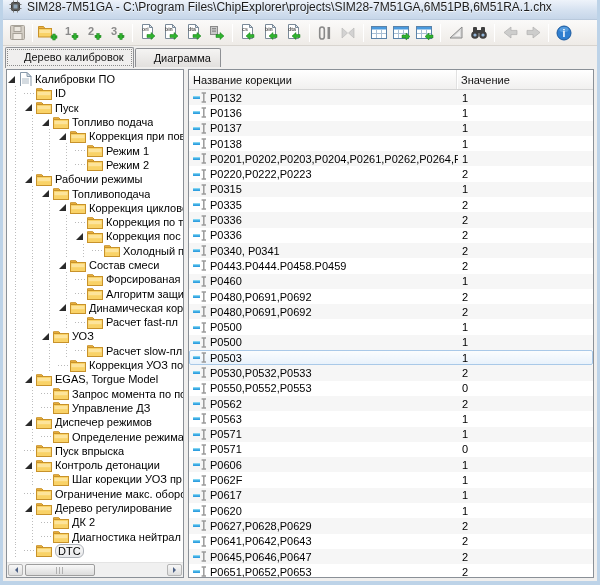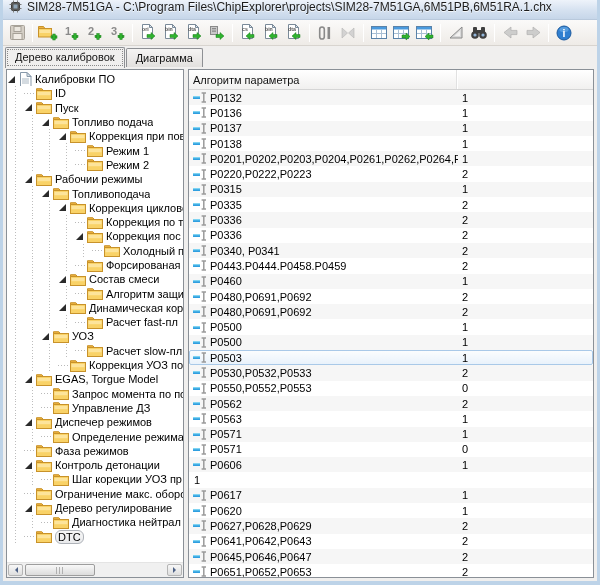--- a/index.html
+++ b/index.html
@@ -16,21 +16,21 @@
     border-bottom:1px solid #b9c9dc;font-size:12px;color:#1c1c1c;white-space:nowrap;overflow:hidden;}
   .titlebar .ttl{text-shadow:0 1px 0 rgba(255,255,255,.7);}
   
   .toolbar{height:26px;flex:0 0 26px;display:flex;align-items:center;padding:0 3px;gap:1px;
     background:linear-gradient(#fbfaf9,#eeebe7);border-bottom:1px solid #d8d4cf;}
   .tb-btn{width:22px;height:22px;display:flex;align-items:center;justify-content:center;border:1px solid transparent;border-radius:2px;}
   .tb-btn.disabled{opacity:.8;}
   .tb-sep{width:1px;height:18px;background:#c6c2bc;border-right:1px solid #ffffff;margin:0 3px;}
   
   .tabbar{height:21px;flex:0 0 21px;display:flex;align-items:flex-end;padding-left:2px;background:#f0efee;}
-  .tab{font-size:11px;padding:3px 9px 3px 9px;margin-right:1px;color:#111;
+  .tab{font-size:11px;padding:3px 9px 3px 18px;margin-right:1px;color:#111;
     border:1px solid #8e9094;border-bottom:none;border-radius:2px 2px 0 0;
     background:linear-gradient(#f5f4f3,#e2e0de);position:relative;}
   .tab.active{background:#f0efee;z-index:3;padding-bottom:5px;margin-bottom:-1px;
     outline:1px dotted #8a8a8a;outline-offset:-3px;}
   
   .content{flex:1;display:flex;padding:2px 3px 3px 3px;min-height:0;background:#f0efee;}
   .tree-panel{width:178px;flex:0 0 178px;background:#fff;border:1px solid #8a9097;display:flex;flex-direction:column;min-height:0;}
   .tree-scroll{flex:1;overflow:hidden;padding-top:2px;}
   .tree-row{height:14.3px;display:flex;align-items:center;font-size:11px;color:#000;white-space:nowrap;overflow:hidden;}
   .tguide{width:17px;height:100%;flex:0 0 17px;background-image:repeating-linear-gradient(to bottom,#b9b9b9 0 1px,transparent 1px 3px);background-size:1px 100%;background-position:8px 0;background-repeat:no-repeat;}
@@ -489,53 +489,53 @@
                 <path d="M0.5 3.5 v-1.8 h5.3 l1.6 1.8 z" fill="#edb33e" stroke="#c8922a"></path>
                 <rect x="1.5" y="5" width="13" height="3.2" fill="#fde49b"></rect>
               </svg>
             </span>
             <span class="tlabel">Холодный п</span>
           </div>
           <div class="tree-row">
             <div class="tguide guide"></div>
             <div class="tguide guide"></div>
             <div class="tguide guide"></div>
+            <div class="tarrow">
+              <svg width="9" height="9" viewBox="0 0 9 9">
+                <polygon points="8,1 8,8 1,8" fill="#2b2b2b"></polygon>
+              </svg>
+            </div>
+            <span style="display: flex; align-items: center;">
+              <svg class="tico" width="16" height="13" viewBox="0 0 16 13">
+                <rect x="0.5" y="3.5" width="15" height="9" fill="#f9d267" stroke="#c8922a"></rect>
+                <path d="M0.5 3.5 v-1.8 h5.3 l1.6 1.8 z" fill="#edb33e" stroke="#c8922a"></path>
+                <rect x="1.5" y="5" width="13" height="3.2" fill="#fde49b"></rect>
+              </svg>
+            </span>
+            <span class="tlabel">Состав смеси</span>
+          </div>
+          <div class="tree-row">
+            <div class="tguide guide"></div>
+            <div class="tguide guide"></div>
+            <div class="tguide guide"></div>
             <div class="tguide guide"></div>
             <div class="tarrow stub"></div>
             <span style="display: flex; align-items: center;">
               <svg class="tico" width="16" height="13" viewBox="0 0 16 13">
                 <rect x="0.5" y="3.5" width="15" height="9" fill="#f9d267" stroke="#c8922a"></rect>
                 <path d="M0.5 3.5 v-1.8 h5.3 l1.6 1.8 z" fill="#edb33e" stroke="#c8922a"></path>
                 <rect x="1.5" y="5" width="13" height="3.2" fill="#fde49b"></rect>
               </svg>
             </span>
             <span class="tlabel">Форсированая</span>
           </div>
           <div class="tree-row">
             <div class="tguide guide"></div>
             <div class="tguide guide"></div>
             <div class="tguide guide"></div>
-            <div class="tarrow">
-              <svg width="9" height="9" viewBox="0 0 9 9">
-                <polygon points="8,1 8,8 1,8" fill="#2b2b2b"></polygon>
-              </svg>
-            </div>
-            <span style="display: flex; align-items: center;">
-              <svg class="tico" width="16" height="13" viewBox="0 0 16 13">
-                <rect x="0.5" y="3.5" width="15" height="9" fill="#f9d267" stroke="#c8922a"></rect>
-                <path d="M0.5 3.5 v-1.8 h5.3 l1.6 1.8 z" fill="#edb33e" stroke="#c8922a"></path>
-                <rect x="1.5" y="5" width="13" height="3.2" fill="#fde49b"></rect>
-              </svg>
-            </span>
-            <span class="tlabel">Состав смеси</span>
-          </div>
-          <div class="tree-row">
-            <div class="tguide guide"></div>
-            <div class="tguide guide"></div>
-            <div class="tguide guide"></div>
             <div class="tguide guide"></div>
             <div class="tarrow stub"></div>
             <span style="display: flex; align-items: center;">
               <svg class="tico" width="16" height="13" viewBox="0 0 16 13">
                 <rect x="0.5" y="3.5" width="15" height="9" fill="#f9d267" stroke="#c8922a"></rect>
                 <path d="M0.5 3.5 v-1.8 h5.3 l1.6 1.8 z" fill="#edb33e" stroke="#c8922a"></path>
                 <rect x="1.5" y="5" width="13" height="3.2" fill="#fde49b"></rect>
               </svg>
             </span>
             <span class="tlabel">Алгоритм защи</span>
@@ -693,21 +693,21 @@
           <div class="tree-row">
             <div class="tguide guide"></div>
             <div class="tarrow stub"></div>
             <span style="display: flex; align-items: center;">
               <svg class="tico" width="16" height="13" viewBox="0 0 16 13">
                 <rect x="0.5" y="3.5" width="15" height="9" fill="#f9d267" stroke="#c8922a"></rect>
                 <path d="M0.5 3.5 v-1.8 h5.3 l1.6 1.8 z" fill="#edb33e" stroke="#c8922a"></path>
                 <rect x="1.5" y="5" width="13" height="3.2" fill="#fde49b"></rect>
               </svg>
             </span>
-            <span class="tlabel">Фаза режимов</span>
+            <span class="tlabel">Пуск впрыска</span>
           </div>
           <div class="tree-row">
             <div class="tguide guide"></div>
             <div class="tarrow">
               <svg width="9" height="9" viewBox="0 0 9 9">
                 <polygon points="8,1 8,8 1,8" fill="#2b2b2b"></polygon>
               </svg>
             </div>
             <span style="display: flex; align-items: center;">
               <svg class="tico" width="16" height="13" viewBox="0 0 16 13">
@@ -751,20 +751,33 @@
               </svg>
             </div>
             <span style="display: flex; align-items: center;">
               <svg class="tico" width="16" height="13" viewBox="0 0 16 13">
                 <rect x="0.5" y="3.5" width="15" height="9" fill="#f9d267" stroke="#c8922a"></rect>
                 <path d="M0.5 3.5 v-1.8 h5.3 l1.6 1.8 z" fill="#edb33e" stroke="#c8922a"></path>
                 <rect x="1.5" y="5" width="13" height="3.2" fill="#fde49b"></rect>
               </svg>
             </span>
             <span class="tlabel">Дерево регулирование</span>
+          </div>
+          <div class="tree-row">
+            <div class="tguide guide"></div>
+            <div class="tguide guide"></div>
+            <div class="tarrow stub"></div>
+            <span style="display: flex; align-items: center;">
+              <svg class="tico" width="16" height="13" viewBox="0 0 16 13">
+                <rect x="0.5" y="3.5" width="15" height="9" fill="#f9d267" stroke="#c8922a"></rect>
+                <path d="M0.5 3.5 v-1.8 h5.3 l1.6 1.8 z" fill="#edb33e" stroke="#c8922a"></path>
+                <rect x="1.5" y="5" width="13" height="3.2" fill="#fde49b"></rect>
+              </svg>
+            </span>
+            <span class="tlabel">ДК 2</span>
           </div>
           <div class="tree-row">
             <div class="tguide guide"></div>
             <div class="tguide guide"></div>
             <div class="tarrow stub"></div>
             <span style="display: flex; align-items: center;">
               <svg class="tico" width="16" height="13" viewBox="0 0 16 13">
                 <rect x="0.5" y="3.5" width="15" height="9" fill="#f9d267" stroke="#c8922a"></rect>
                 <path d="M0.5 3.5 v-1.8 h5.3 l1.6 1.8 z" fill="#edb33e" stroke="#c8922a"></path>
                 <rect x="1.5" y="5" width="13" height="3.2" fill="#fde49b"></rect>
@@ -792,21 +805,22 @@
           </div>
         <div style="flex:1"></div>
         <div class="sb-btn sb-right"></div>
       </div>
     </div>
 
     <div class="splitter"></div>
 
     <div class="table-panel">
       <div class="thead">
-        <div class="th-name">Алгоритм параметра</div>
+        <div class="th-name">Название корекции</div>
+        <div class="th-value">Значение</div>
       </div>
       <div class="tbody" id="tbody">
           <div class="trow alt">
             <div class="tc-name">
               <span style="display: flex; align-items: center;">
                 <svg width="14" height="11" viewBox="0 0 14 11" style="flex:0 0 auto">
                   <rect x="0" y="4" width="7" height="3" fill="#2f9fe0"></rect>
                   <rect x="0" y="4" width="7" height="1.3" fill="#7fd4f2"></rect>
                   <g stroke="#9a9a9a" stroke-width="1.5">
                     <line x1="8.6" y1="1" x2="13" y2="1"></line>
@@ -1221,20 +1235,34 @@
                     <line x1="10.8" y1="1" x2="10.8" y2="10"></line>
                     <line x1="8.6" y1="10" x2="13" y2="10"></line>
                   </g>
                 </svg>
               </span>
               <span>P0606</span>
             </div>
             <div class="tc-value">1</div>
           </div>
           <div class="trow">
+            <div class="tc-name">
+              <span style="display: flex; align-items: center;">
+                <svg width="14" height="11" viewBox="0 0 14 11" style="flex:0 0 auto">
+                  <rect x="0" y="4" width="7" height="3" fill="#2f9fe0"></rect>
+                  <rect x="0" y="4" width="7" height="1.3" fill="#7fd4f2"></rect>
+                  <g stroke="#9a9a9a" stroke-width="1.5">
+                    <line x1="8.6" y1="1" x2="13" y2="1"></line>
+                    <line x1="10.8" y1="1" x2="10.8" y2="10"></line>
+                    <line x1="8.6" y1="10" x2="13" y2="10"></line>
+                  </g>
+                </svg>
+              </span>
+              <span>P062F</span>
+            </div>
             <div class="tc-value">1</div>
           </div>
           <div class="trow alt">
             <div class="tc-name">
               <span style="display: flex; align-items: center;">
                 <svg width="14" height="11" viewBox="0 0 14 11" style="flex:0 0 auto">
                   <rect x="0" y="4" width="7" height="3" fill="#2f9fe0"></rect>
                   <rect x="0" y="4" width="7" height="1.3" fill="#7fd4f2"></rect>
                   <g stroke="#9a9a9a" stroke-width="1.5">
                     <line x1="8.6" y1="1" x2="13" y2="1"></line>

